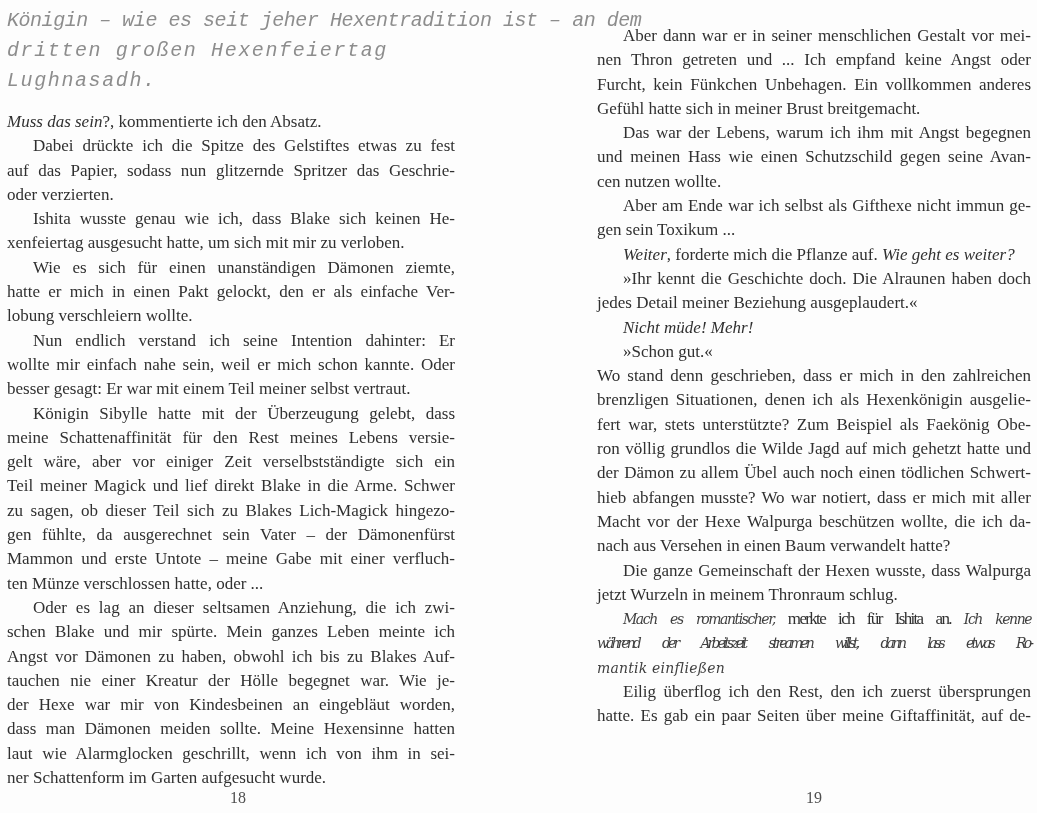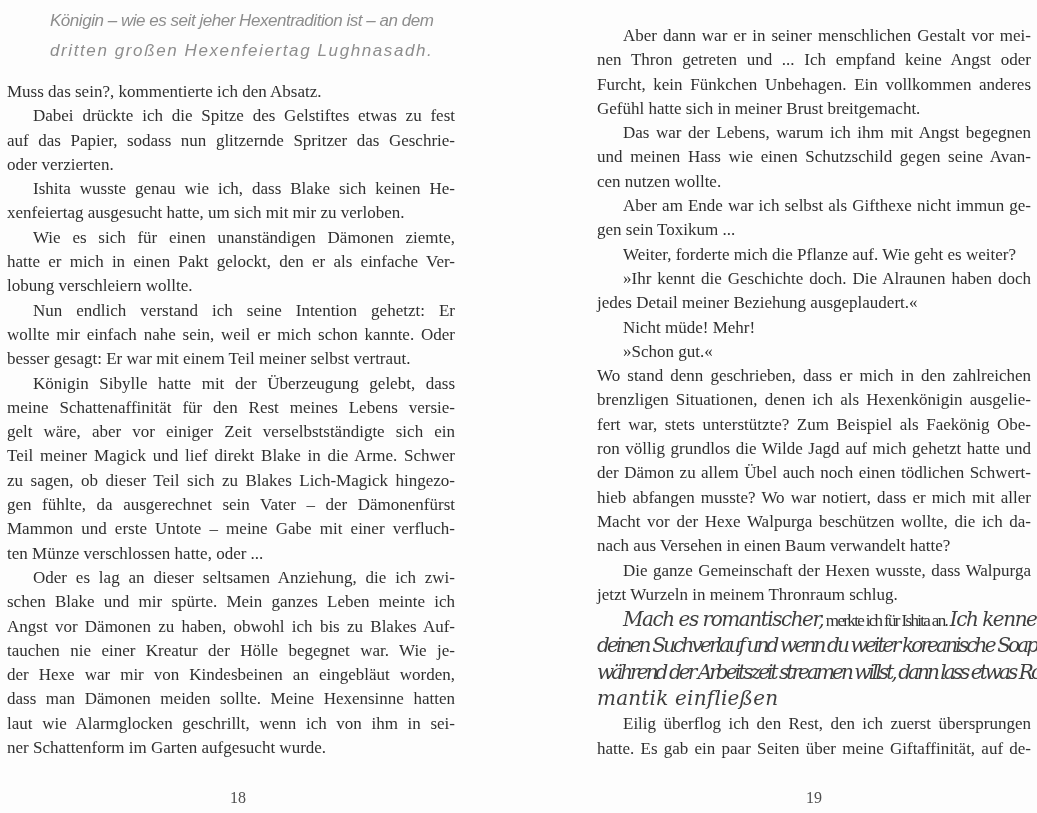--- a/index.html
+++ b/index.html
@@ -15,34 +15,33 @@
   #page-left{left:0;width:519px;}
   #page-right{left:519px;width:518px;}
   .col{position:absolute;font-size:17px;line-height:24.3px;}
   #page-left .col{left:7px;top:6px;width:448px;}
   #page-right .col{left:78px;top:24px;width:434px;}
   .block{margin:0;}
   .s1-block{line-height:30px;margin-bottom:14px;}
   .line{text-align:left;}
   .jst{text-align:justify;text-align-last:justify;}
   .ind{text-indent:26px;}
-  .it{margin-top:28px;}
+  .it{font-style:italic;margin-top:28px;}
   .s1{
-    font-family:Liberation Sans, sans-serif;
+    font-family:Liberation Mono, monospace;
     font-style:italic;
     color:#8d8d8d;
-    font-size:17px;
+    font-size:20px;
     letter-spacing:1.6px;
-    margin-left:43px;
   }
   .s2{
     font-family:"DejaVu Serif", serif;
     font-style:italic;
     color:#3f3f3f;
-    font-size:20px;
+    font-size:14px;
     letter-spacing:0.2px;
   }
   .page-number{
     position:absolute;
     top:789px;
     text-align:center;
     font-size:16px;
     color:#4f4f4f;
   }
   #page-left .page-number{left:14px;width:448px;}
@@ -61,21 +60,21 @@
         <div class="block body-block">
           <div class="line" style=""><span class="it">Muss das sein</span><span>?, kommentierte ich den Absatz.</span></div>
           <div class="line jst ind" style=""><span>Dabei drückte ich die Spitze des Gelstiftes etwas zu fest</span></div>
           <div class="line jst" style=""><span>auf das Papier, sodass nun glitzernde Spritzer das Geschrie-</span></div>
           <div class="line" style=""><span>oder verzierten.</span></div>
           <div class="line jst ind" style=""><span>Ishita wusste genau wie ich, dass Blake sich keinen He-</span></div>
           <div class="line" style=""><span>xenfeiertag ausgesucht hatte, um sich mit mir zu verloben.</span></div>
           <div class="line jst ind" style=""><span>Wie es sich für einen unanständigen Dämonen ziemte,</span></div>
           <div class="line jst" style=""><span>hatte er mich in einen Pakt gelockt, den er als einfache Ver-</span></div>
           <div class="line" style=""><span>lobung verschleiern wollte.</span></div>
-          <div class="line jst ind" style=""><span>Nun endlich verstand ich seine Intention gehetzt: Er</span></div>
+          <div class="line jst ind" style=""><span>Nun endlich verstand ich seine Intention dahinter: Er</span></div>
           <div class="line jst" style=""><span>wollte mir einfach nahe sein, weil er mich schon kannte. Oder</span></div>
           <div class="line" style=""><span>besser gesagt: Er war mit einem Teil meiner selbst vertraut.</span></div>
           <div class="line jst ind" style=""><span>Königin Sibylle hatte mit der Überzeugung gelebt, dass</span></div>
           <div class="line jst" style=""><span>meine Schattenaffinität für den Rest meines Lebens versie-</span></div>
           <div class="line jst" style=""><span>gelt wäre, aber vor einiger Zeit verselbstständigte sich ein</span></div>
           <div class="line jst" style=""><span>Teil meiner Magick und lief direkt Blake in die Arme. Schwer</span></div>
           <div class="line jst" style=""><span>zu sagen, ob dieser Teil sich zu Blakes Lich-Magick hingezo-</span></div>
           <div class="line jst" style=""><span>gen fühlte, da ausgerechnet sein Vater – der Dämonenfürst</span></div>
           <div class="line jst" style=""><span>Mammon und erste Untote – meine Gabe mit einer verfluch-</span></div>
           <div class="line" style=""><span>ten Münze verschlossen hatte, oder ...</span></div>
@@ -112,21 +111,20 @@
           <div class="line jst" style=""><span>brenzligen Situationen, denen ich als Hexenkönigin ausgelie-</span></div>
           <div class="line jst" style=""><span>fert war, stets unterstützte? Zum Beispiel als Faekönig Obe-</span></div>
           <div class="line jst" style=""><span>ron völlig grundlos die Wilde Jagd auf mich gehetzt hatte und</span></div>
           <div class="line jst" style=""><span>der Dämon zu allem Übel auch noch einen tödlichen Schwert-</span></div>
           <div class="line jst" style=""><span>hieb abfangen musste? Wo war notiert, dass er mich mit aller</span></div>
           <div class="line jst" style=""><span>Macht vor der Hexe Walpurga beschützen wollte, die ich da-</span></div>
           <div class="line" style=""><span>nach aus Versehen in einen Baum verwandelt hatte?</span></div>
           <div class="line jst ind" style=""><span>Die ganze Gemeinschaft der Hexen wusste, dass Walpurga</span></div>
           <div class="line" style=""><span>jetzt Wurzeln in meinem Thronraum schlug.</span></div>
           <div class="line jst ind" style="white-space: nowrap;"><span class="s2" style="letter-spacing: -1.46404px;">Mach es romantischer,</span><span style="letter-spacing: -1.66404px;"> merkte ich für Ishita an. </span><span class="s2" style="letter-spacing: -1.46404px; font-style: italic;">Ich kenne</span></div>
-          <div class="line jst" style="white-space: nowrap;"><span class="s2" style="letter-spacing: -2.83182px;">deinen Suchverlauf und wenn du weiter koreanische Soaps</span></div>
           <div class="line jst" style="white-space: nowrap;"><span class="s2" style="letter-spacing: -2.93333px;">während der Arbeitszeit streamen willst, dann lass etwas Ro-</span></div>
           <div class="line" style=""><span class="s2">mantik einfließen</span></div>
           <div class="line jst ind" style=""><span>Eilig überflog ich den Rest, den ich zuerst übersprungen</span></div>
           <div class="line jst" style=""><span>hatte. Es gab ein paar Seiten über meine Giftaffinität, auf de-</span></div>
         </div>
       </div>
     <div class="page-number">19</div>
   </section>
 </div>
 

